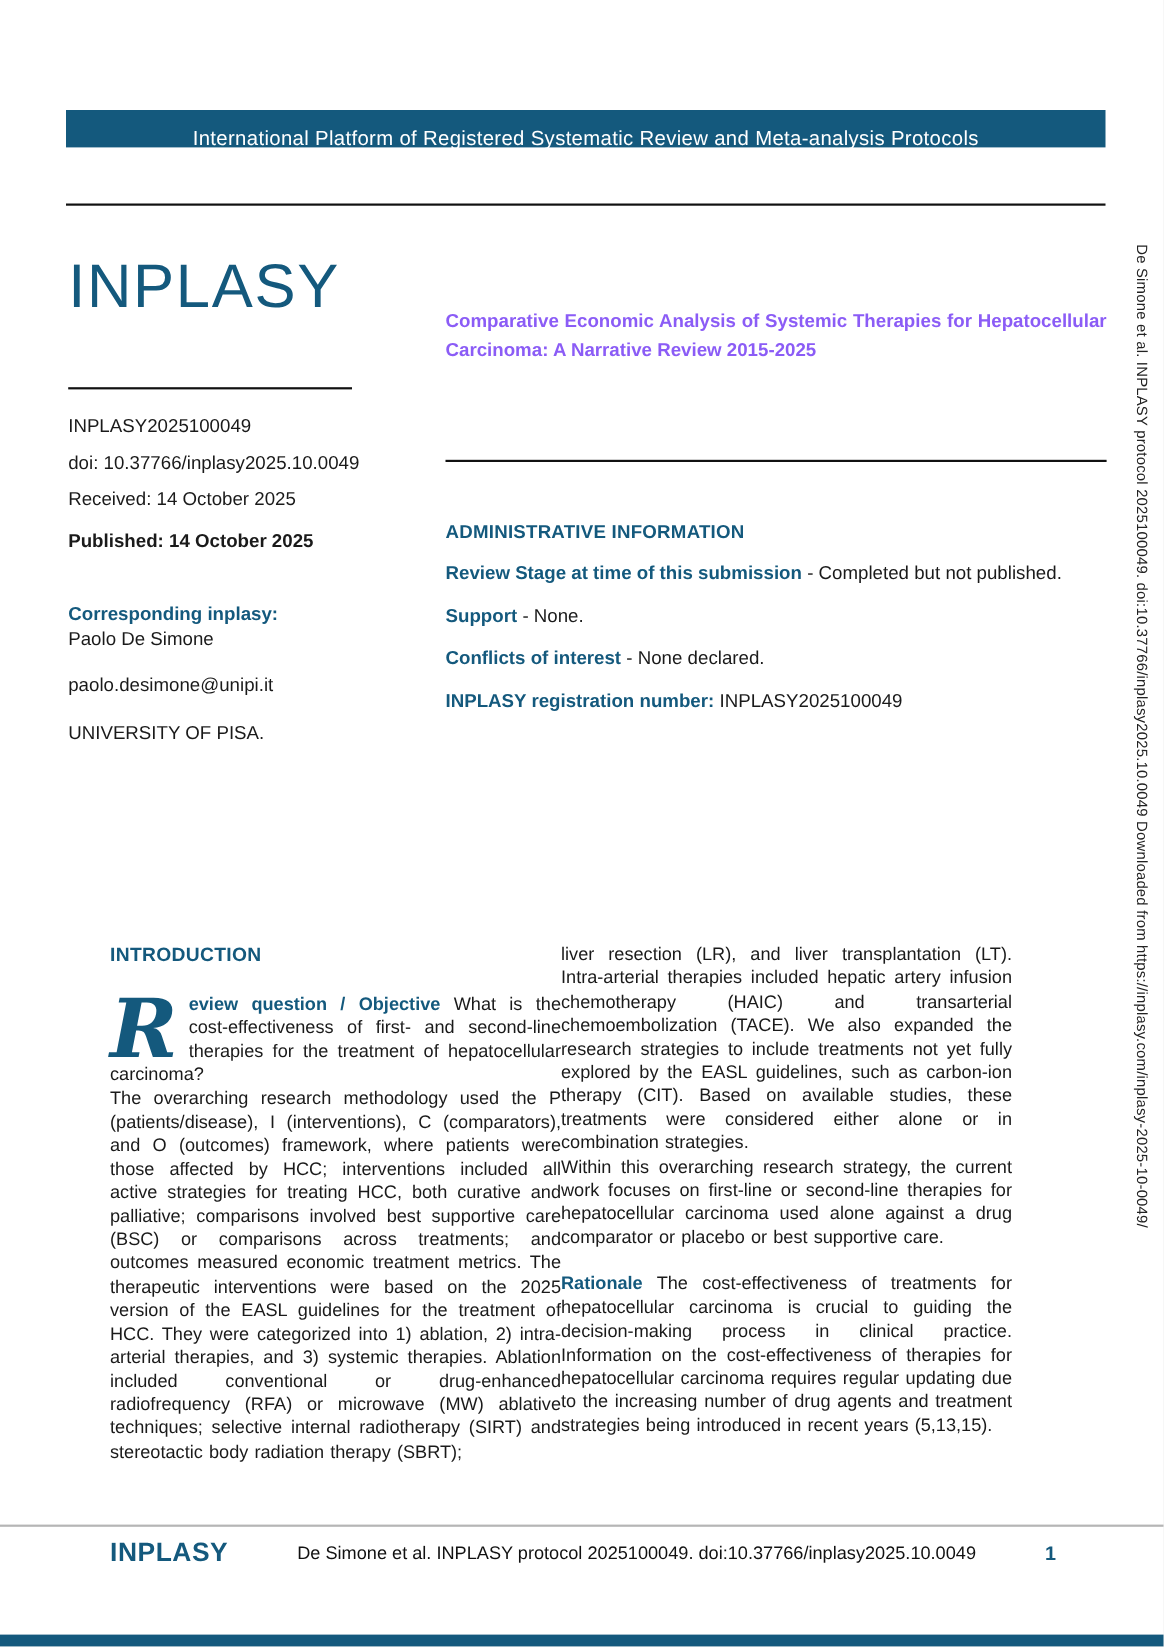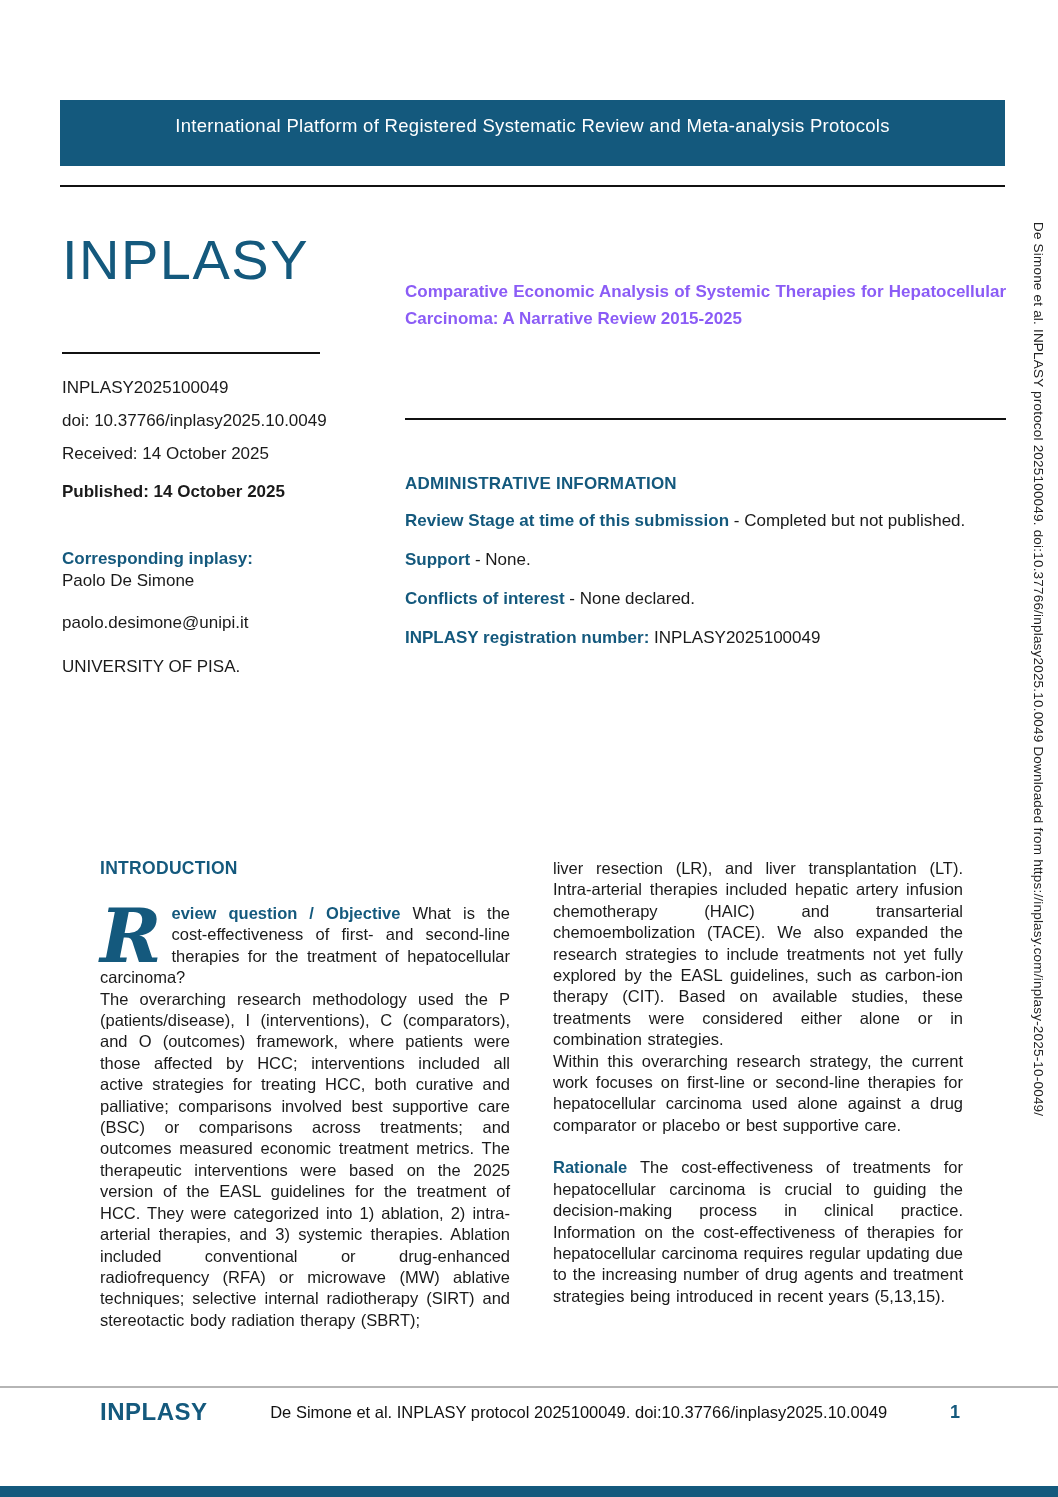--- a/index.html
+++ b/index.html
@@ -10,21 +10,21 @@
     width: 1058px;
     height: 1497px;
     background: #ffffff;
     margin: 0 auto;
     overflow: hidden;
     color: #1a1a1a;
   }
   .banner {
     position: absolute;
     left: 60px; top: 100px;
-    width: 945px; height: 66px;
+    width: 945px; height: 34px;
     background: #14597D;
     color: #ffffff;
     font-size: 18.5px;
     line-height: 51px;
     text-align: center;
     letter-spacing: 0.3px;
   }
   .rule { background: #111111; height: 2px; }
   .top-rule { position: absolute; left: 60px; top: 185px; width: 945px; }
   
@@ -74,21 +74,20 @@
     line-height: 24px;
     text-align: justify;
   }
   .blue-b { color: #14597D; font-weight: bold; }
   
   .body-cols {
     position: absolute;
     left: 100px; top: 858px;
     width: 864px;
     display: flex;
-    gap: 43px;
   }
   .body-col { width: 410px; }
   .intro-heading {
     color: #14597D;
     font-size: 17.5px;
     font-weight: bold;
     letter-spacing: 0.3px;
     margin-bottom: 24px;
   }
   .body-col p {

